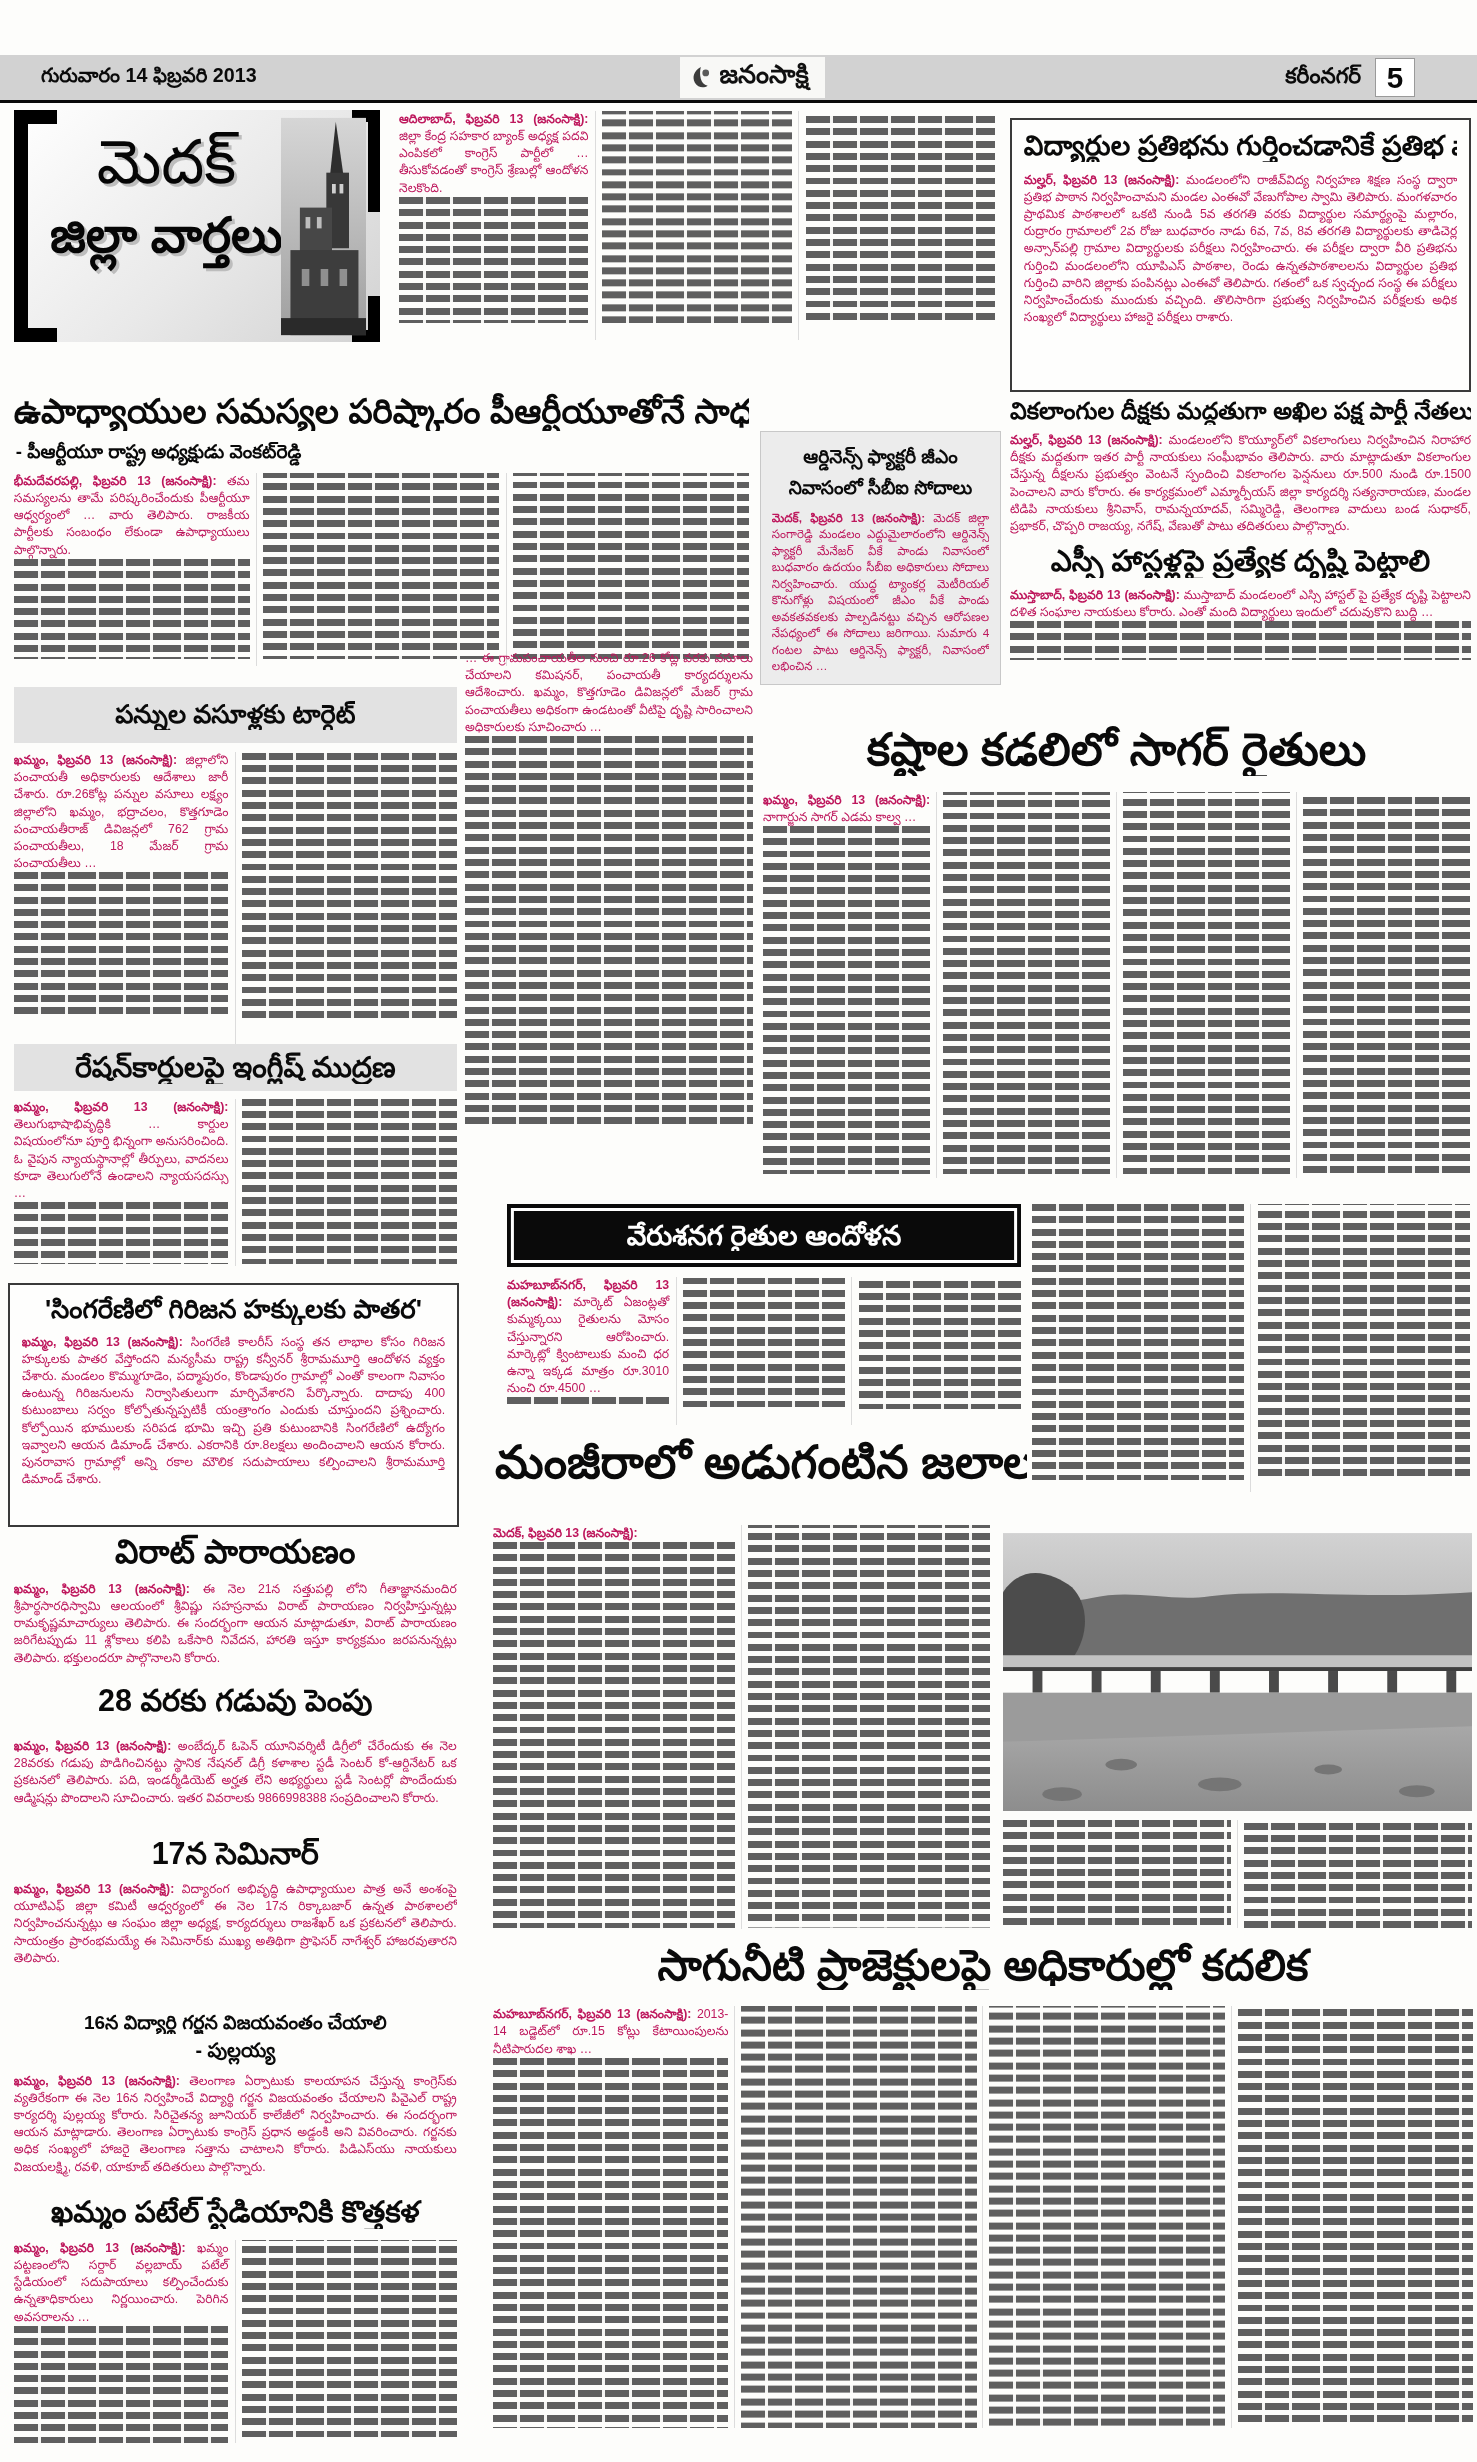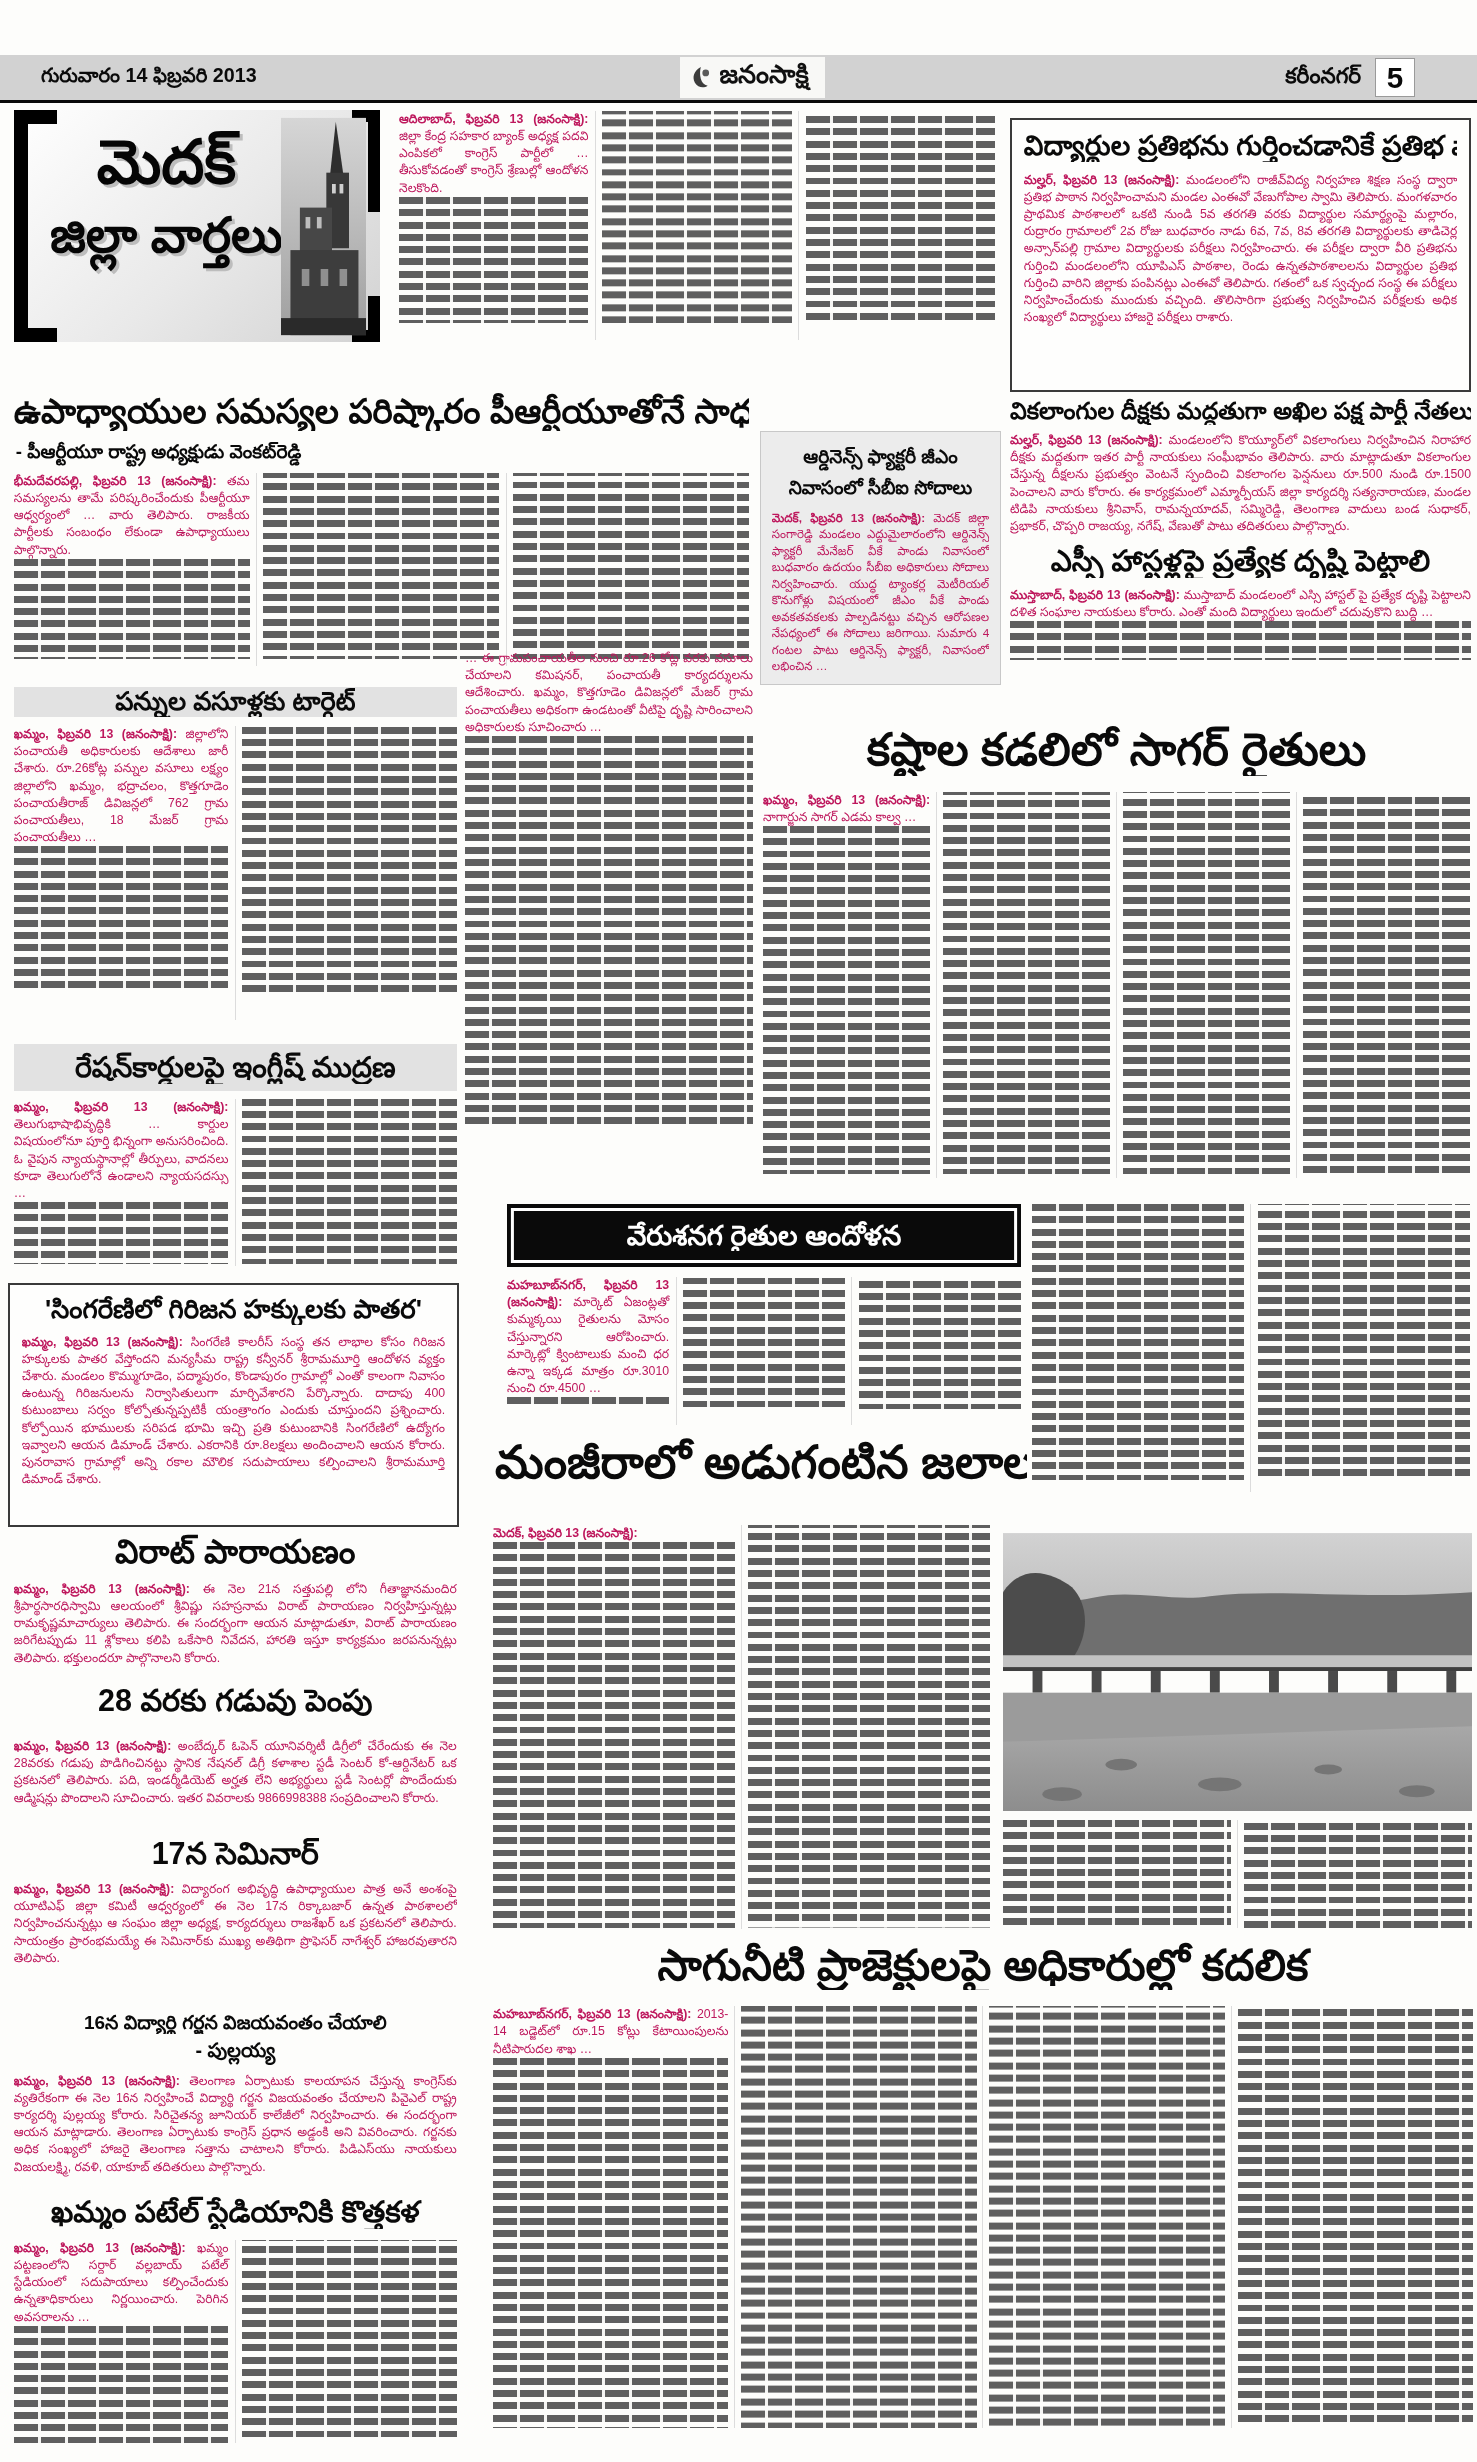--- a/index.html
+++ b/index.html
@@ -31,21 +31,21 @@
   }
   
   .masthead{left:13.8px;top:110px;width:366px;height:232px;background:linear-gradient(135deg,#ffffff 0%,#e9e9e9 55%,#d2d2d2 100%);}
   .brk-left{position:absolute;left:0;top:0;width:43px;height:100%;
     border-left:14.8px solid #000;border-top:14.8px solid #000;border-bottom:14.8px solid #000;box-sizing:border-box;}
   .brk-tr{position:absolute;right:0;top:0;width:27.6px;height:44%;
     border-right:12.8px solid #000;border-top:12.8px solid #000;box-sizing:border-box;}
   .brk-br{position:absolute;right:0;bottom:0;width:27.6px;height:20%;
     border-right:12.8px solid #000;border-bottom:12.8px solid #000;box-sizing:border-box;}
   .mh-text{position:absolute;left:23.6px;top:7.9px;width:258px;text-align:center;}
-  .mh1{font-size:61px;font-weight:700;color:#050505;text-shadow:3px 3px 0 #bdbdbd;line-height:1.45;}
+  .mh1{font-size:61px;font-weight:400;color:#050505;text-shadow:3px 3px 0 #bdbdbd;line-height:1.45;}
   .mh2{font-size:49px;font-weight:800;color:#050505;text-shadow:3px 3px 0 #bdbdbd;line-height:1.2;}
   .church{position:absolute;right:13.8px;top:5.9px;width:85px;height:221px;}
   
   .hl{font-weight:bold;color:#0a0a0a;line-height:1.15;margin:0;}
   .nw{white-space:nowrap;overflow:hidden;}
   .ctr{text-align:center;}
   .body{font-size:12.3px;line-height:1.4;text-align:justify;color:#be185d;overflow:hidden;}
   .c2{column-count:2;column-gap:13.8px;column-rule:1px solid #dcdcdc;}
   .c3{column-count:3;column-gap:13.8px;column-rule:1px solid #dcdcdc;}
   .c4{column-count:4;column-gap:12.8px;column-rule:1px solid #dcdcdc;}
@@ -162,21 +162,21 @@
 
   <section class="abs graybox" style="left:760px;top:431px;width:241px;height:254px;">
     <h2 class="hl ctr" style="font-size:18.7px;line-height:1.65;">ఆర్డినెన్స్ ఫ్యాక్టరీ జీఎం నివాసంలో సీబీఐ సోదాలు</h2>
     <div class="body" style="height:165px;margin-top:5.9px;font-size:11.8px;">
       <span class="dl">మెదక్, ఫిబ్రవరి 13 (జనంసాక్షి):</span>
       <span>మెదక్ జిల్లా సంగారెడ్డి మండలం ఎద్దుమైలారంలోని ఆర్డినెన్స్ ఫ్యాక్టరీ మేనేజర్ వీకే పాండు నివాసంలో బుధవారం ఉదయం సీబీఐ అధికారులు సోదాలు నిర్వహించారు. యుద్ధ ట్యాంకర్ల మెటీరియల్ కొనుగోళ్లు విషయంలో జీఎం వీకే పాండు అవకతవకలకు పాల్పడినట్టు వచ్చిన ఆరోపణల నేపధ్యంలో ఈ సోదాలు జరిగాయి. సుమారు 4 గంటల పాటు ఆర్డినెన్స్ ఫ్యాక్టరీ, నివాసంలో లభించిన …</span>
     </div>
   </section>
 
   <section class="abs" style="left:13.8px;top:687px;width:443px;">
-    <div class="band" style="height:30px;">
+    <div class="band" style="height:56px;">
       <h2 class="hl nw" style="font-size:25.6px;">పన్నుల వసూళ్లకు టార్గెట్</h2>
     </div>
     <div class="body c2" style="height:294px;margin-top:8.9px;">
       <span class="dl">ఖమ్మం, ఫిబ్రవరి 13 (జనంసాక్షి):</span>
       <span>జిల్లాలోని పంచాయతీ అధికారులకు ఆదేశాలు జారీ చేశారు. రూ.26కోట్ల పన్నుల వసూలు లక్ష్యం జిల్లాలోని ఖమ్మం, భద్రాచలం, కొత్తగూడెం పంచాయతీరాజ్ డివిజన్లలో 762 గ్రామ పంచాయతీలు, 18 మేజర్ గ్రామ పంచాయతీలు …</span>
       <div class="greek" style="height:414px;"></div>
     </div>
   </section>
 
   <section class="abs" style="left:465px;top:650px;width:288px;">

